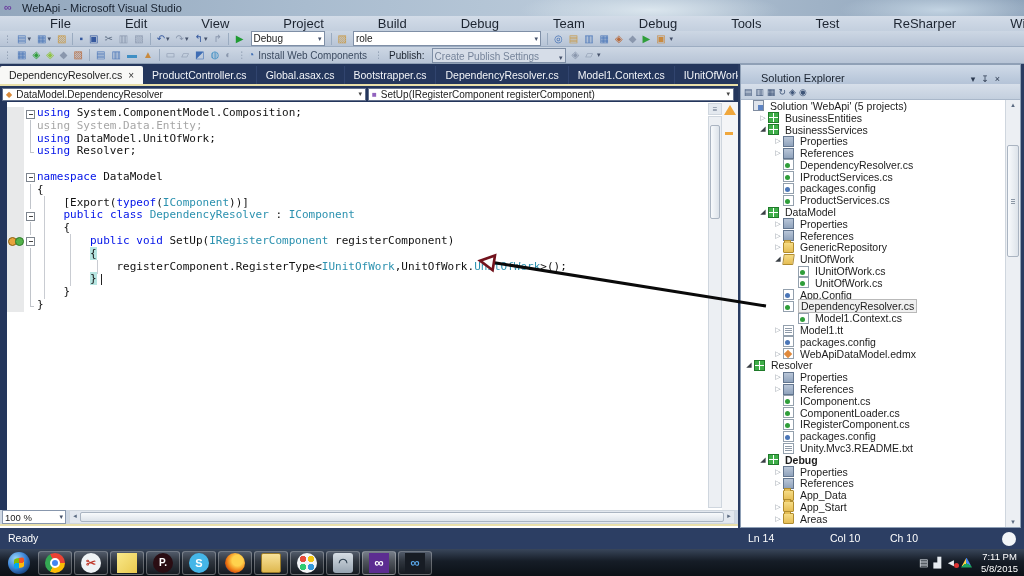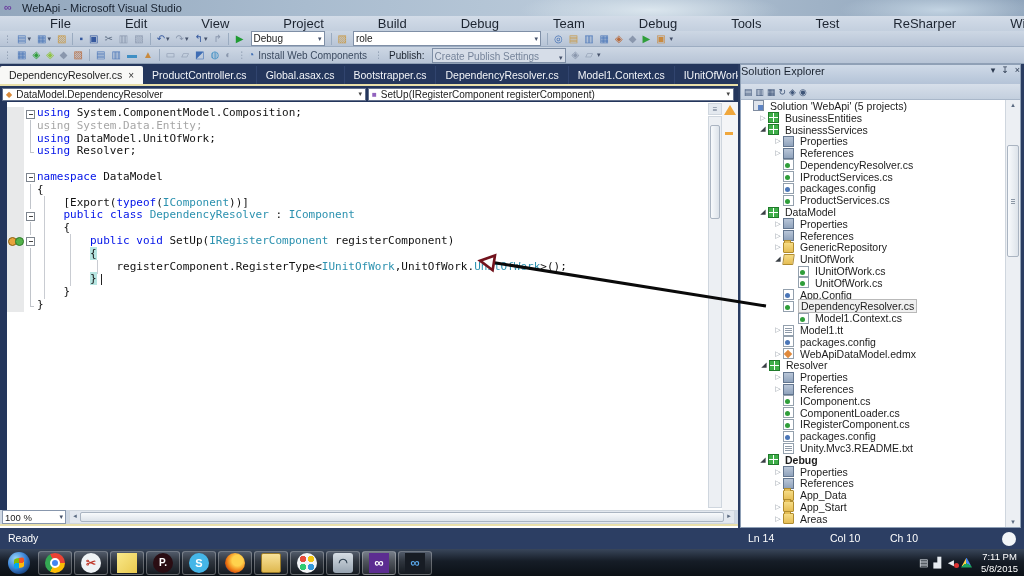--- a/index.html
+++ b/index.html
@@ -71,21 +71,21 @@
   .bottombar{position:absolute;left:0;top:446px;width:738px;height:16px;background:#cfd8e4;border-bottom:2px solid #e9dfa9;box-sizing:border-box;display:flex;align-items:center;}
   .zoom-combo{display:flex;align-items:center;width:58px;height:12px;background:#fff;border:1px solid #8897ad;font-size:9.5px;color:#222;padding:0 2px;margin-left:2px;}
   .zoom-combo .caret{margin-left:auto;}
   .hscroll{position:relative;flex:1;height:12px;margin:0 3px;background:#e3e8ef;border:1px solid #cfd6de;}
   .harrow{position:absolute;top:0;width:10px;height:10px;font-size:7px;color:#5a6a80;text-align:center;line-height:10px;}
   .hthumb{position:absolute;left:10px;right:10px;top:1px;height:8px;background:linear-gradient(#f8fafc,#dde3ea);border:1px solid #aab4c1;border-radius:2px;}
   
   .sedock{position:absolute;left:740px;top:64px;width:281px;height:464px;background:#fff;border:1px solid #8fa0b6;box-sizing:border-box;}
   .se-edge{position:absolute;left:1021px;top:64px;width:3px;height:464px;background:#2a3c61;}
   .splitter{position:absolute;left:738px;top:64px;width:2px;height:464px;background:#2a3c61;}
-  .se-header{position:absolute;left:0;top:0;width:100%;height:19px;background:linear-gradient(#cfdae8,#b4c3d7);display:flex;align-items:flex-start;box-sizing:border-box;padding:0 0;}
+  .se-header{position:absolute;left:0;top:0;width:100%;height:19px;background:linear-gradient(#cfdae8,#b4c3d7);display:flex;align-items:flex-end;box-sizing:border-box;padding:0 20px;}
   .se-title{font-size:11px;color:#1a2330;}
   .se-hbtns{margin-left:auto;display:flex;gap:6px;color:#2c3a50;font-size:9px;}
   .se-toolbar{position:absolute;left:0;top:19px;width:100%;height:16px;background:linear-gradient(#d7dfea,#c3cfde);border-bottom:1px solid #a9b7c9;display:flex;align-items:center;padding-left:3px;box-sizing:border-box;gap:3px;}
   .se-tbtn{font-size:9px;color:#3f5578;}
   .tree{position:absolute;left:0;top:35px;right:14px;bottom:0;overflow:hidden;background:#fff;}
   .trow{display:flex;align-items:center;height:11.8px;font-size:10.5px;color:#1c1c1c;white-space:nowrap;}
   .trow.bold .tlab{font-weight:bold;}
   .trow .exp{width:10px;flex:none;font-size:7px;color:#8b949e;text-align:center;}
   .trow .exp.open{color:#3a3f45;}
   .trow .tico{width:11px;height:11px;flex:none;margin-right:4px;position:relative;box-sizing:border-box;}
@@ -536,21 +536,21 @@
         <div class="trow" style="padding-left: 32px;">
           <span class="exp"></span>
           <span class="tico ti-config"></span>
           <span class="tlab">packages.config</span>
         </div>
         <div class="trow" style="padding-left: 32px;">
           <span class="exp">▷</span>
           <span class="tico ti-edmx"></span>
           <span class="tlab">WebApiDataModel.edmx</span>
         </div>
-        <div class="trow" style="padding-left: 18px;">
+        <div class="trow" style="padding-left: 3px;">
           <span class="exp open">◢</span>
           <span class="tico ti-proj"></span>
           <span class="tlab">Resolver</span>
         </div>
         <div class="trow" style="padding-left: 32px;">
           <span class="exp">▷</span>
           <span class="tico ti-props"></span>
           <span class="tlab">Properties</span>
         </div>
         <div class="trow" style="padding-left: 32px;">

